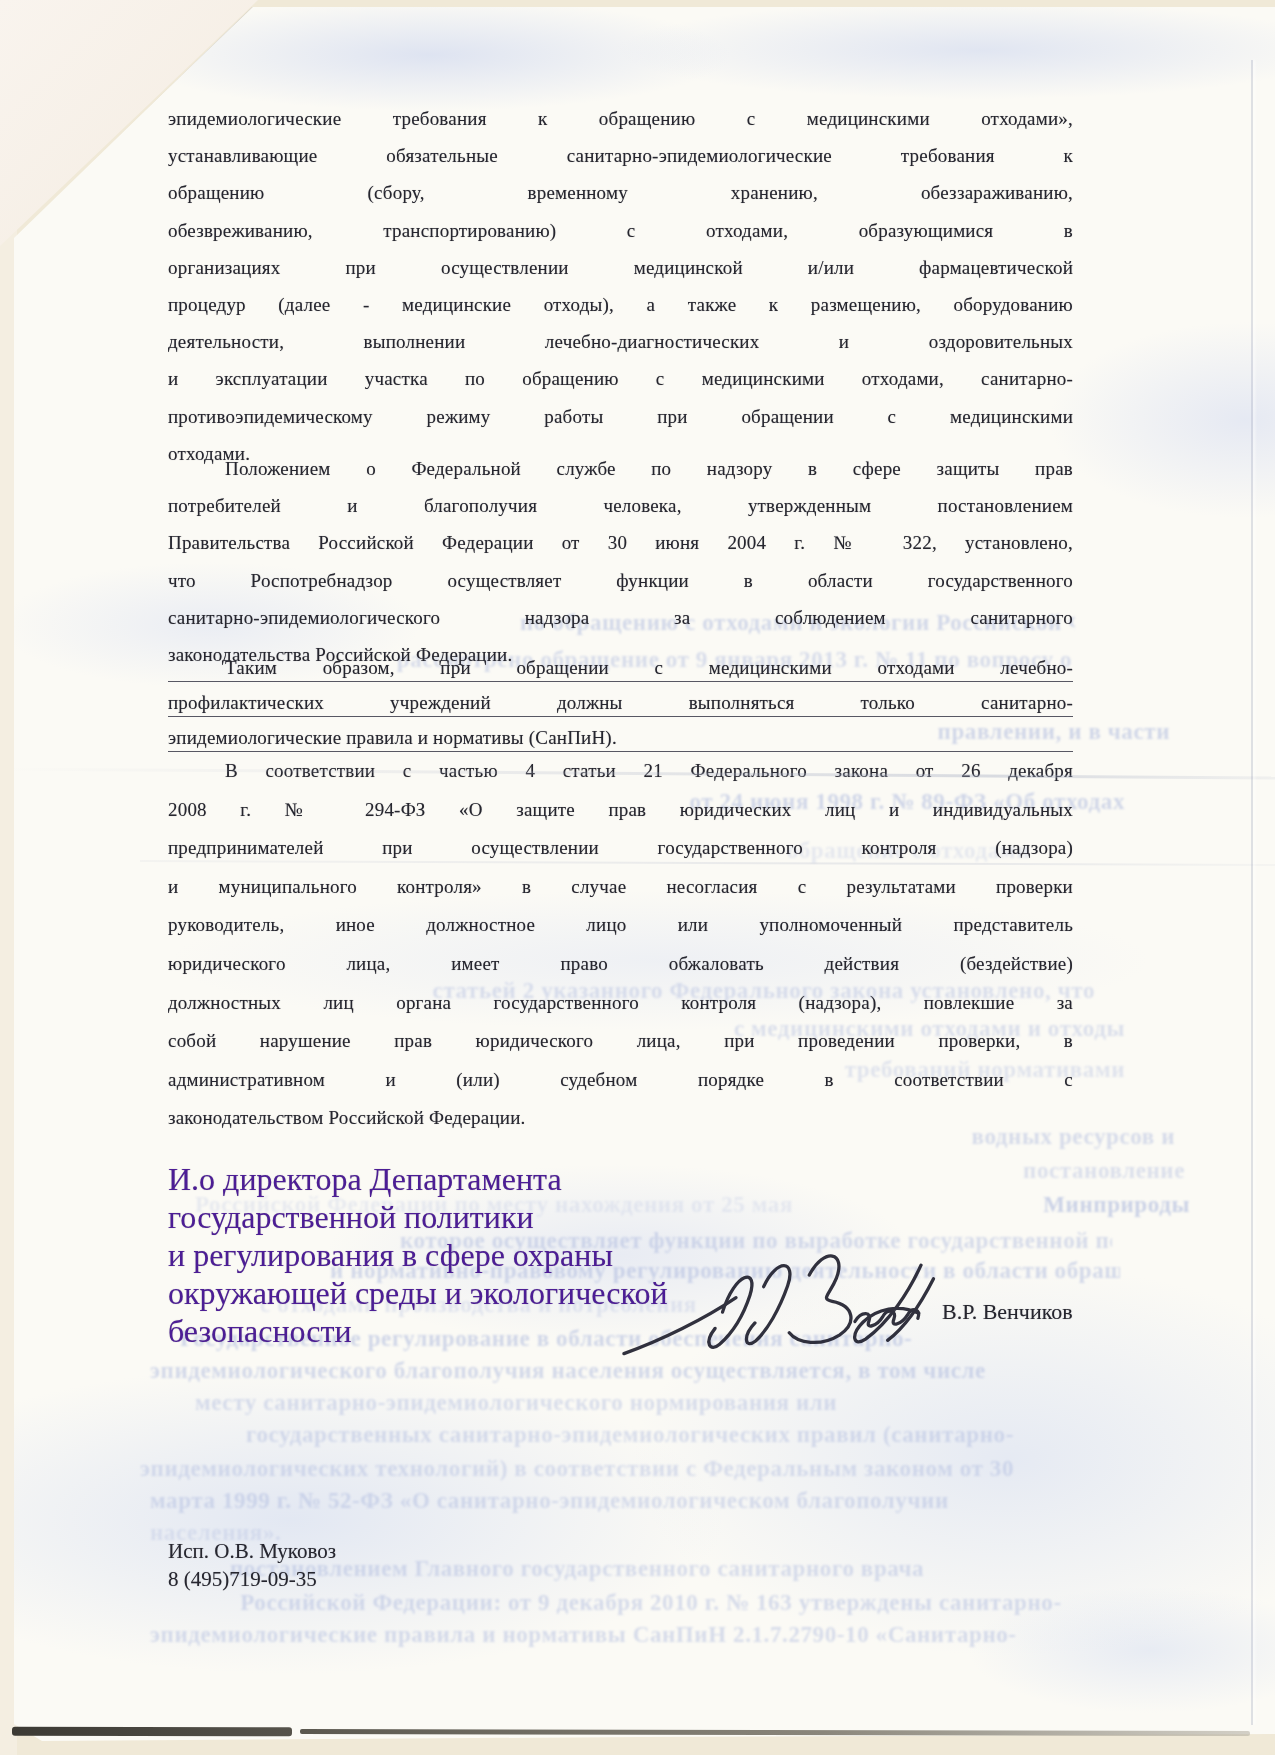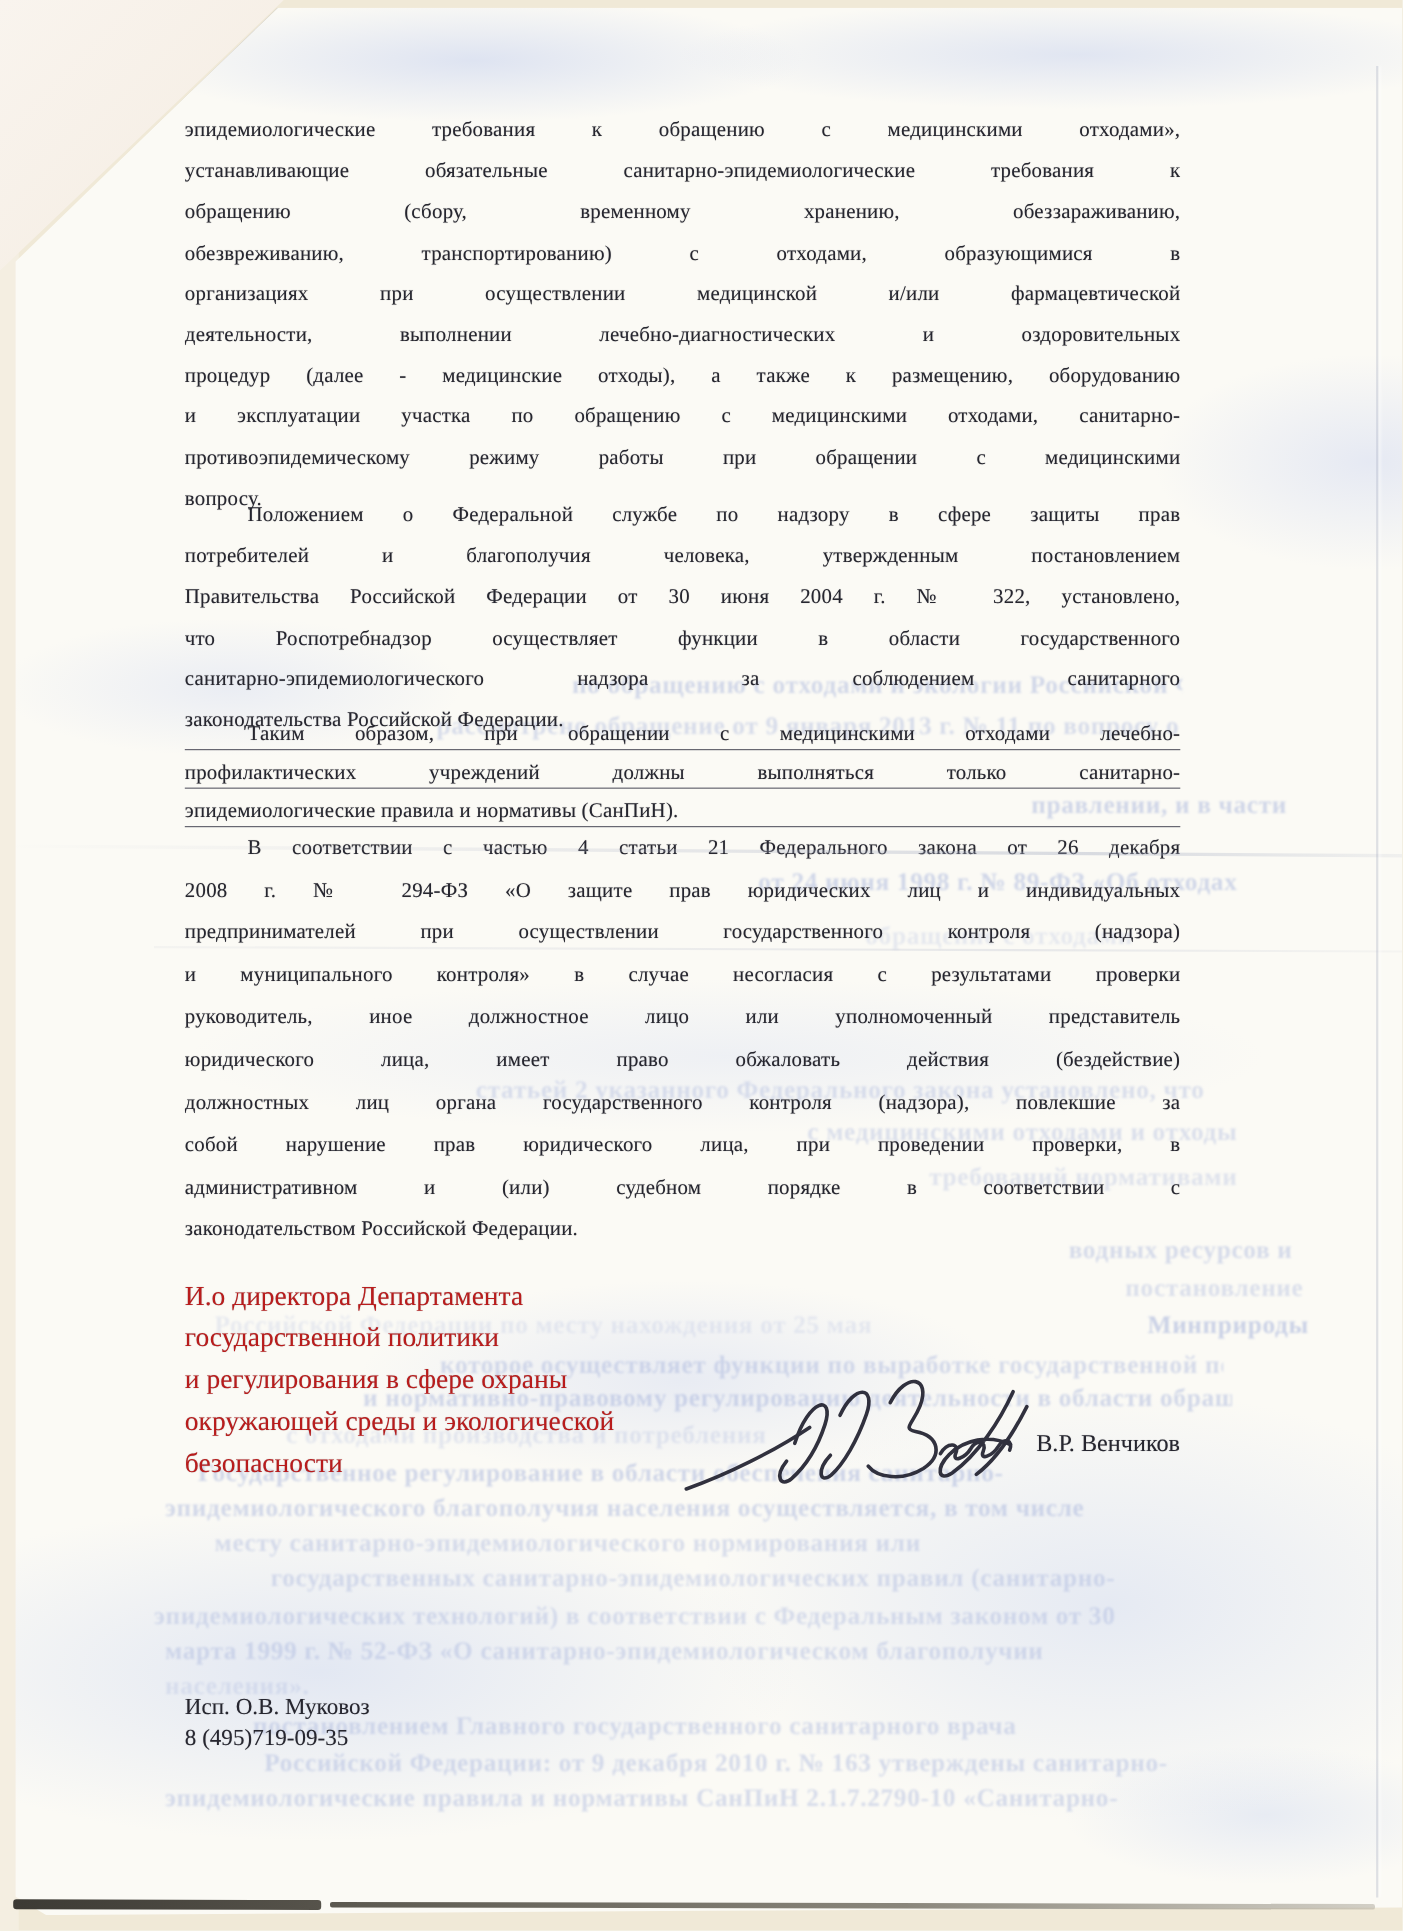--- a/index.html
+++ b/index.html
@@ -57,21 +57,21 @@
         text-shadow:0 0 1px rgba(38,38,47,.35);}
   .p1{top:100px}.p2{top:450px}.p3{top:650px}.p4{top:752px}
   .p1 .line,.p2 .line{height:37.2px;line-height:37.2px}
   .p3 .line{height:35px;line-height:35px}
   .p4 .line{height:38.6px;line-height:38.6px}
   .line{text-align:justify;text-align-last:justify;letter-spacing:.2px;overflow:hidden;}
   .line.last{text-align-last:left}
   .line.ind{text-indent:57px}
   .line.u{background:linear-gradient(rgba(42,42,58,.78),rgba(42,42,58,.78)) 0 calc(100% - 3px)/100% 1.3px no-repeat;}
 
-  .sig-block{position:absolute;left:168px;top:1160px;width:620px;color:#b91c1c;font-size:25px;
+  .sig-block{position:absolute;left:168px;top:1160px;width:620px;color:#4c1d95;font-size:32px;
              text-shadow:0 0 1px rgba(38,38,47,.35);}
   .sig-block .sline{height:38px;line-height:38px;}
   .signer{position:absolute;left:942px;top:1299px;width:220px;color:#26262f;font-size:22px;
           text-shadow:0 0 1px rgba(38,38,47,.35);}
   .footer{position:absolute;left:168px;top:1537px;color:#26262f;font-size:21px;line-height:28px;
           text-shadow:0 0 1px rgba(38,38,47,.3);}
 
   .sig-svg{position:absolute;left:618px;top:1236px;z-index:4;transform:rotate(-2deg);}
 
   
@@ -127,25 +127,25 @@
         <div class="bleed" style="left: 150px; top: 1622px; width: 960px; opacity: 0.34; text-align: left;">эпидемиологические правила и нормативы СанПиН 2.1.7.2790-10 «Санитарно-</div>
       </div>
     <div class="content">
       <div>
           <div class="para p1">
             <div class="line">эпидемиологические требования к обращению с медицинскими отходами»,</div>
             <div class="line">устанавливающие обязательные санитарно-эпидемиологические требования к</div>
             <div class="line">обращению (сбору, временному хранению, обеззараживанию,</div>
             <div class="line">обезвреживанию, транспортированию) с отходами, образующимися в</div>
             <div class="line">организациях при осуществлении медицинской и/или фармацевтической</div>
+            <div class="line">процедур (далее - медицинские отходы), а также к размещению, оборудованию</div>
             <div class="line">деятельности, выполнении лечебно-диагностических и оздоровительных</div>
-            <div class="line">процедур (далее - медицинские отходы), а также к размещению, оборудованию</div>
             <div class="line">и эксплуатации участка по обращению с медицинскими отходами, санитарно-</div>
             <div class="line">противоэпидемическому режиму работы при обращении с медицинскими</div>
-            <div class="line last">вопросу.</div>
+            <div class="line last">отходами.</div>
           </div>
           <div class="para p2">
             <div class="line ind">Положением о Федеральной службе по надзору в сфере защиты прав</div>
             <div class="line">потребителей и благополучия человека, утвержденным постановлением</div>
             <div class="line">Правительства Российской Федерации от 30 июня 2004 г. № 322, установлено,</div>
             <div class="line">что Роспотребнадзор осуществляет функции в области государственного</div>
             <div class="line">санитарно-эпидемиологического надзора за соблюдением санитарного</div>
             <div class="line last">законодательства Российской Федерации.</div>
           </div>
           <div class="para p3">

